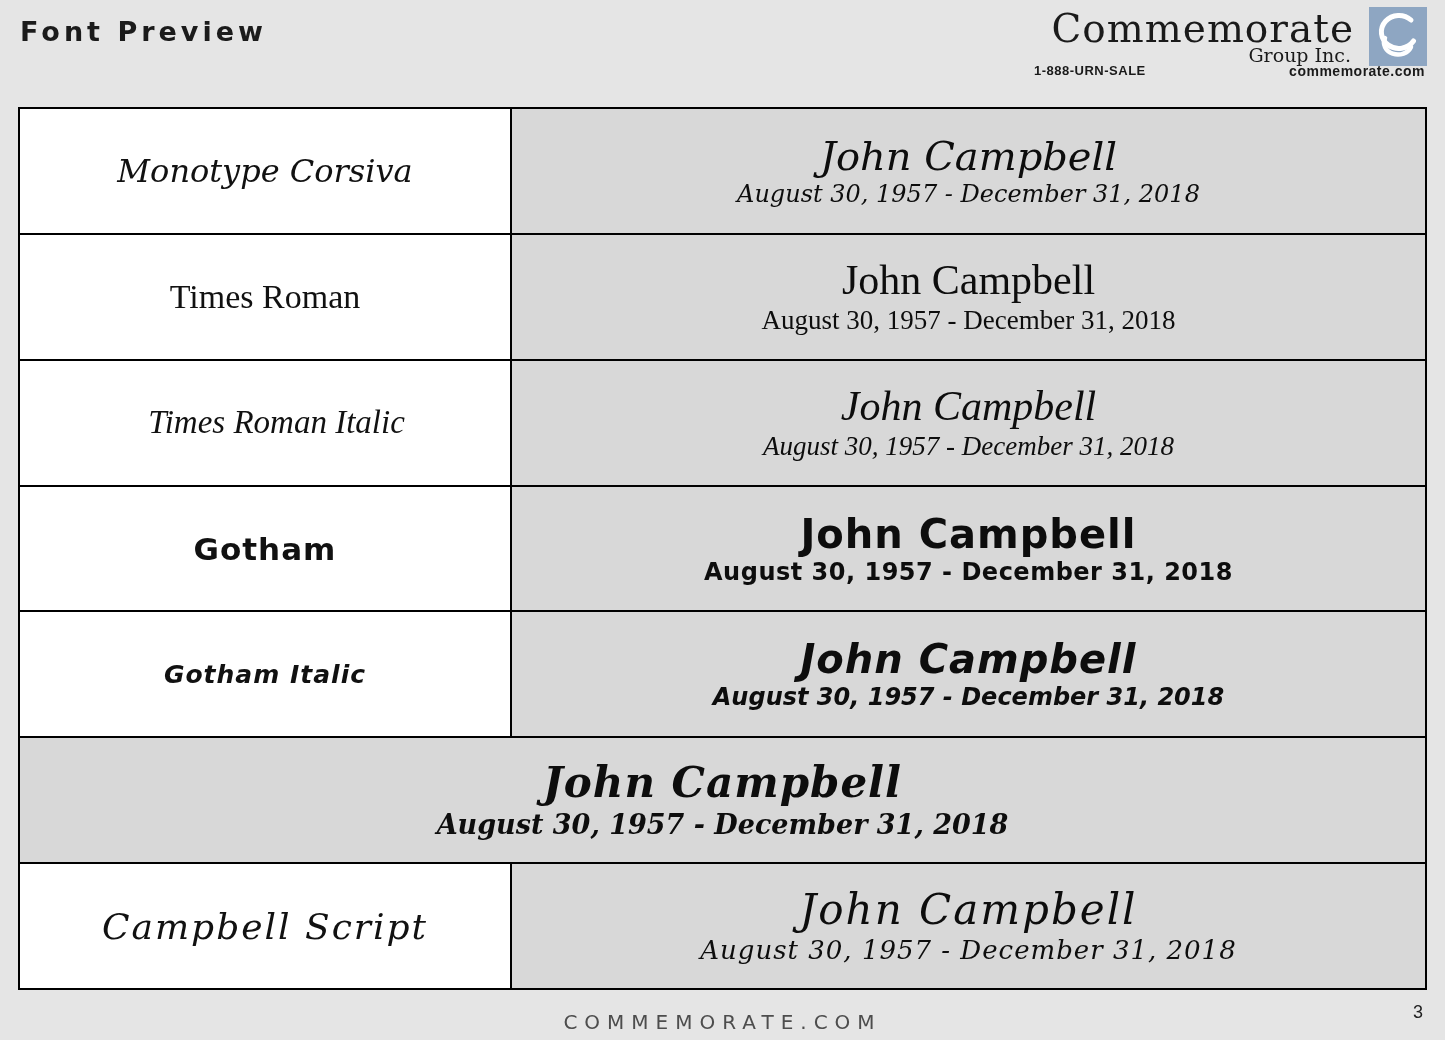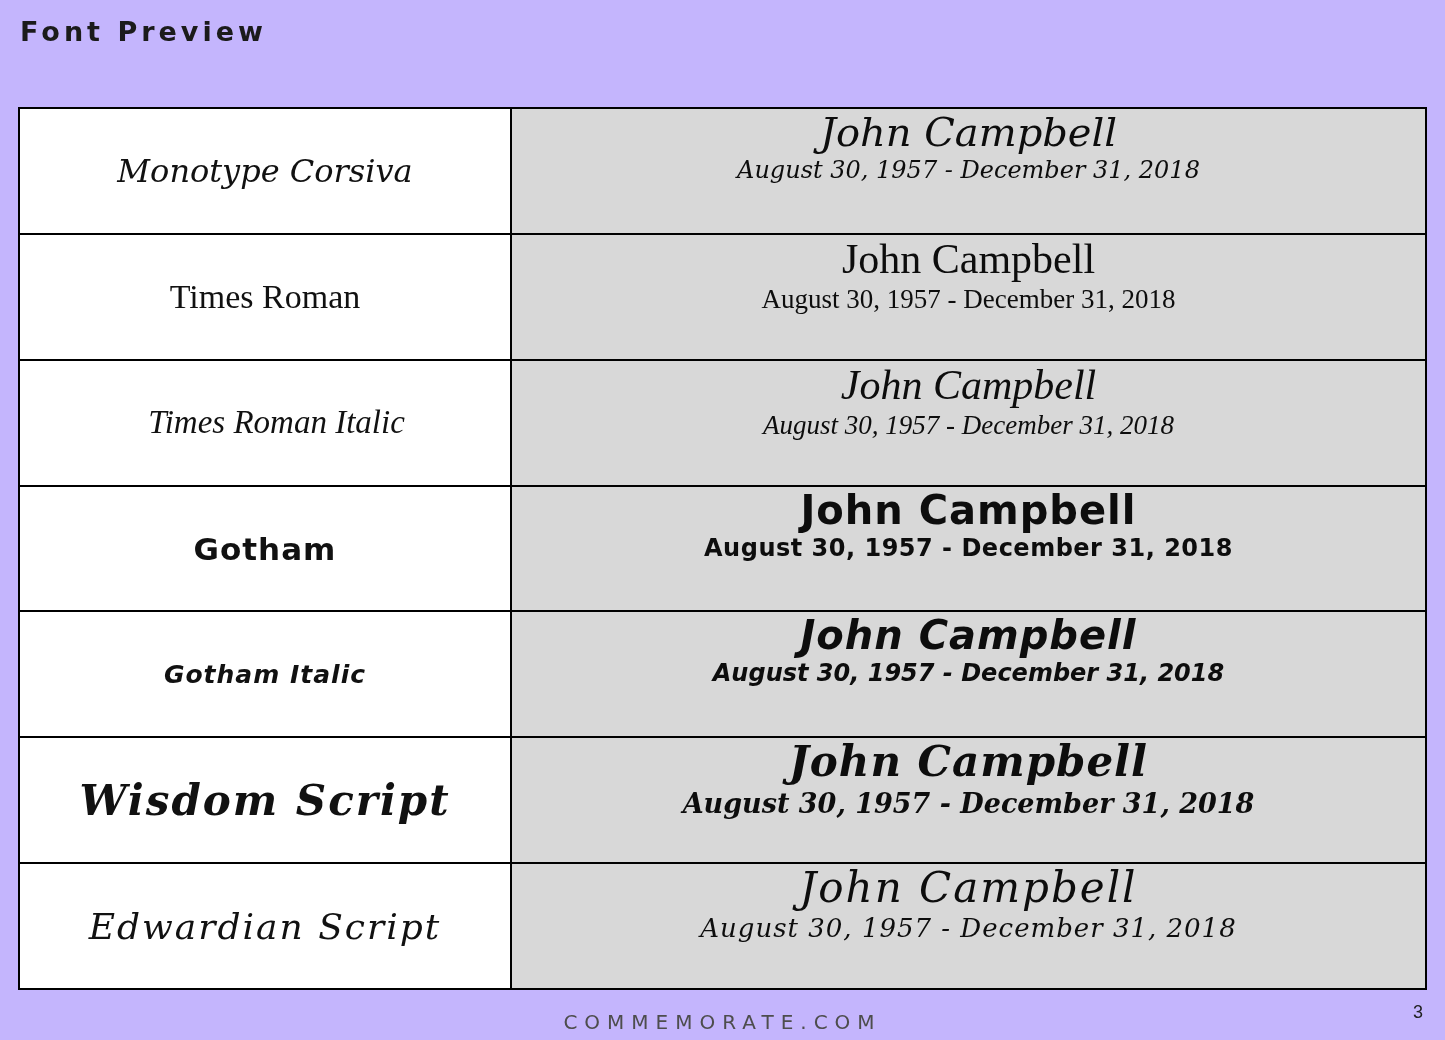--- a/index.html
+++ b/index.html
@@ -1,20 +1,20 @@
 <!DOCTYPE html>
 <html><head>
 <meta charset="utf-8">
 <style>
   * { margin:0; padding:0; box-sizing:border-box; }
   html,body { background:#ffffff; }
   .page {
     position:relative;
     width:1445px; height:1040px;
-    background:#c4b5fd;
+    background:#e5e5e5;
     font-family:"Liberation Sans", sans-serif;
     color:#111;
     overflow:hidden;
   }
 
   
   .page-title {
     position:absolute; left:20px; top:16px;
     font-size:27px; font-weight:bold; letter-spacing:4px;
     color:#1b1b1b;
@@ -59,21 +59,21 @@
     width:492px; flex:0 0 492px;
     background:#ffffff;
     border-right:2px solid #000;
     display:flex; align-items:center; justify-content:center;
     text-align:center; padding:8px 14px;
   }
   .cell-right {
     flex:1 1 auto;
     background:#d8d8d8;
     display:flex; flex-direction:column;
-    align-items:center; 
+    align-items:center; justify-content:center;
     text-align:center; padding:0 20px;
   }
   .sample-name { line-height:1.15; color:#0d0d0d; }
   .sample-dates { line-height:1.25; color:#0d0d0d; }
 
   
   .f0-label { font-family:"DejaVu Serif", serif; font-style:italic; font-size:32px; }
   .f0 .sample-name  { font-family:"DejaVu Serif", serif; font-style:italic; font-size:40px; }
   .f0 .sample-dates { font-family:"DejaVu Serif", serif; font-style:italic; font-size:24px; }
 
@@ -114,20 +114,33 @@
     font-family:"Liberation Sans", sans-serif;
   }
 </style>
 </head>
 <body>
 
 <div class="page">
 
   <div class="page-title">Font Preview</div>
 
+  <div class="brand-block">
+    <div class="brand-word">Commemorate</div>
+    <div class="brand-sub">Group Inc.</div>
+    <div class="brand-logo">
+      <svg width="58" height="59" viewBox="0 0 58 59">
+        <rect x="0" y="0" width="58" height="59" fill="#8ea6c2"></rect>
+        <path d="M 42 13 A 17.5 16.5 0 1 0 44.5 34" fill="none" stroke="#ffffff" stroke-width="5" stroke-linecap="round"></path>
+        <path d="M 16 31 A 14 12 0 0 0 42 40" fill="none" stroke="#ffffff" stroke-width="4.5" stroke-linecap="round"></path>
+      </svg>
+    </div>
+    <div class="brand-phone">1-888-URN-SALE</div>
+    <div class="brand-site">commemorate.com</div>
+  </div>
 
   <div class="font-table">
 
     <div class="frow f0">
       <div class="cell-left">
         <span class="f0-label">Monotype Corsiva</span>
       </div>
       <div class="cell-right">
         <div class="sample-name">John Campbell</div>
         <div class="sample-dates">August 30, 1957 - December 31, 2018</div>
@@ -168,32 +181,29 @@
       <div class="cell-left">
         <span class="f4-label">Gotham Italic</span>
       </div>
       <div class="cell-right">
         <div class="sample-name">John Campbell</div>
         <div class="sample-dates">August 30, 1957 - December 31, 2018</div>
       </div>
     </div>
 
     <div class="frow f5">
-      <div class="cell-left">
-        <span class="f5-label">Wisdom Script</span>
-      </div>
       <div class="cell-right">
         <div class="sample-name">John Campbell</div>
         <div class="sample-dates">August 30, 1957 - December 31, 2018</div>
       </div>
     </div>
 
     <div class="frow f6">
       <div class="cell-left">
-        <span class="f6-label">Edwardian Script</span>
+        <span class="f6-label">Campbell Script</span>
       </div>
       <div class="cell-right">
         <div class="sample-name">John Campbell</div>
         <div class="sample-dates">August 30, 1957 - December 31, 2018</div>
       </div>
     </div>
 
   </div>
 
   <div class="footer-site">COMMEMORATE.COM</div>

